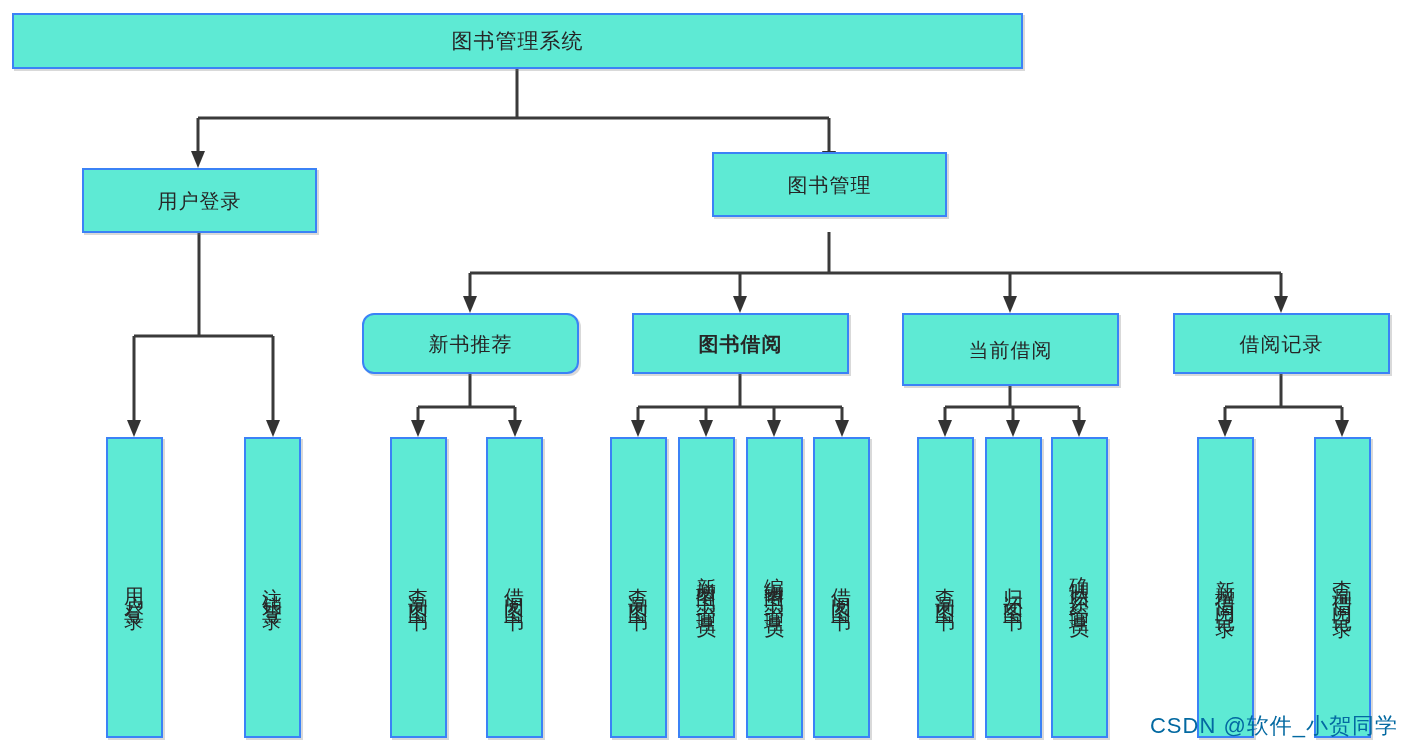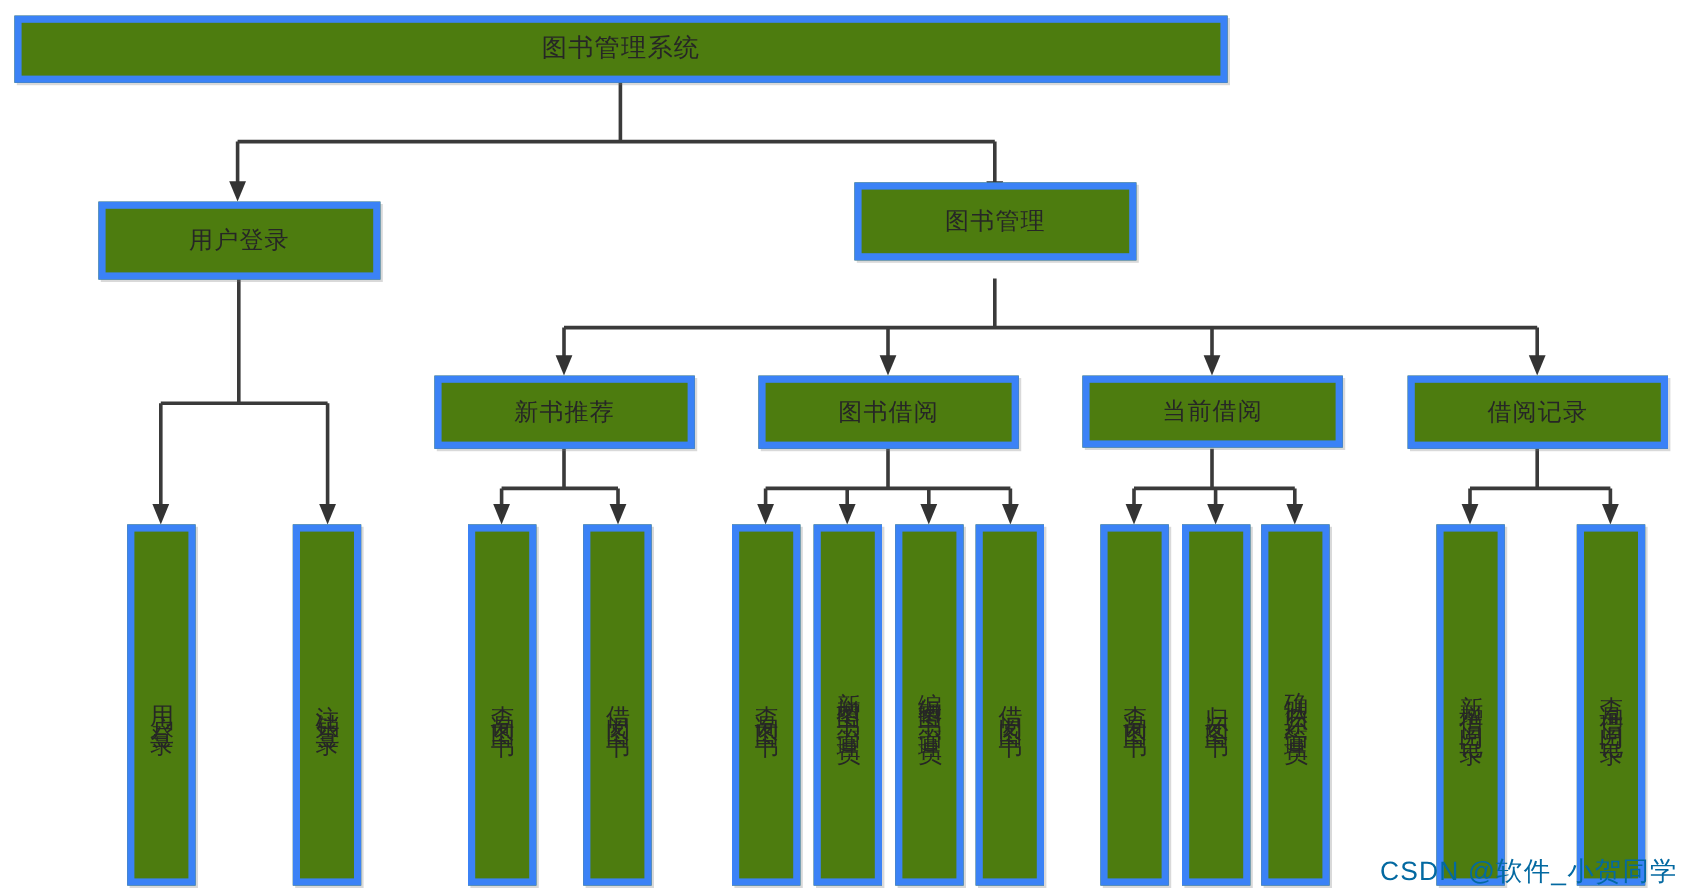--- a/index.html
+++ b/index.html
@@ -16,22 +16,22 @@
     overflow: hidden;
   }
   .wires {
     position: absolute;
     left: 0; top: 0;
     width: 1405px; height: 747px;
   }
   .box {
     position: absolute;
     box-sizing: border-box;
-    background: #4d7c0f;
-    border: 6px solid #3b82f6;
+    background: #5eead4;
+    border: 2px solid #3b82f6;
     box-shadow: 2px 2px 0 rgba(120,120,120,0.28);
     display: flex;
     align-items: center;
     justify-content: center;
     text-align: center;
     font-size: 20px;
     letter-spacing: 1px;
     color: #262626;
     line-height: 1.2;
   }
@@ -88,23 +88,23 @@
       <polygon points="1218,420 1232,420 1225,437"></polygon>
       <polygon points="1335,420 1349,420 1342,437"></polygon>
     </g>
   </svg>
 
   <div class="box" style="left:12px; top:13px; width:1011px; height:56px; font-size:21px;">图书管理系统</div>
 
   <div class="box" style="left:82px; top:168px; width:235px; height:65px;">用户登录</div>
   <div class="box" style="left:712px; top:152px; width:235px; height:65px;">图书管理</div>
 
-  <div class="box" style="left:362px; top:313px; width:217px; height:61px;">新书推荐</div>
-  <div class="box" style="left:632px; top:313px; width:217px; height:61px;">图书借阅</div>
-  <div class="box" style="left:902px; top:313px; width:217px; height:60px;">当前借阅</div>
+  <div class="box" style="left:362px; top:313px; width:217px; height:61px;border-radius:12px;">新书推荐</div>
+  <div class="box" style="left:632px; top:313px; width:217px; height:61px;font-weight:bold;">图书借阅</div>
+  <div class="box" style="left:902px; top:313px; width:217px; height:73px;">当前借阅</div>
   <div class="box" style="left:1173px; top:313px; width:217px; height:61px;">借阅记录</div>
 
   <div class="box vbox" style="left:106px; top:437px; width:57px; height:301px;">用户登录</div>
   <div class="box vbox" style="left:244px; top:437px; width:57px; height:301px;">注销登录</div>
 
   <div class="box vbox" style="left:390px; top:437px; width:57px; height:301px;">查询图书</div>
   <div class="box vbox" style="left:486px; top:437px; width:57px; height:301px;">借阅图书</div>
 
   <div class="box vbox" style="left:610px; top:437px; width:57px; height:301px;">查询图书</div>
   <div class="box vbox" style="left:678px; top:437px; width:57px; height:301px; letter-spacing:6px;">新增图书（管理员）</div>

